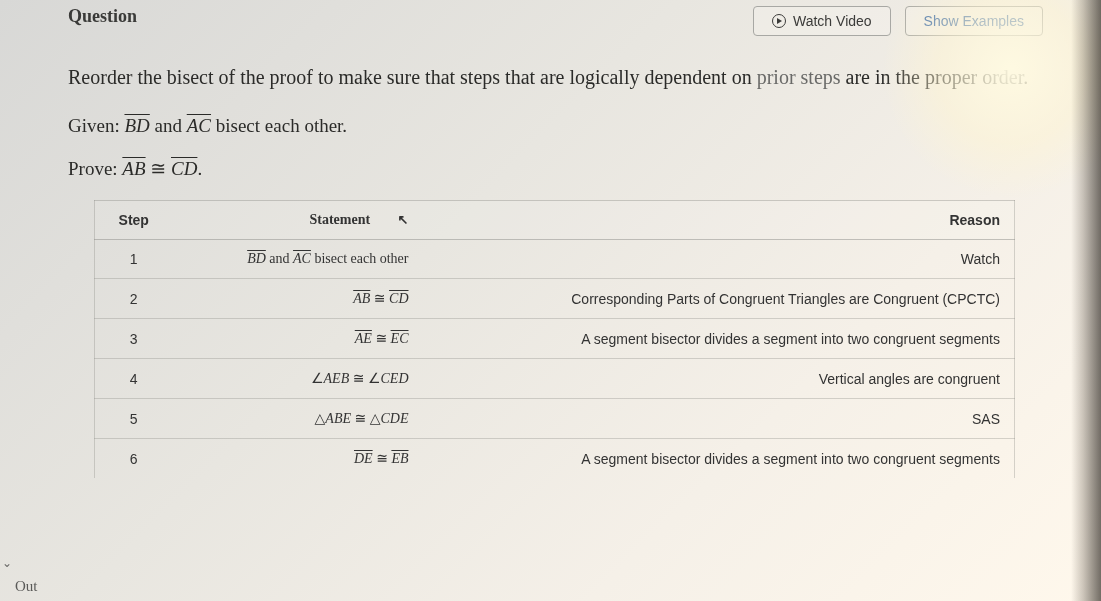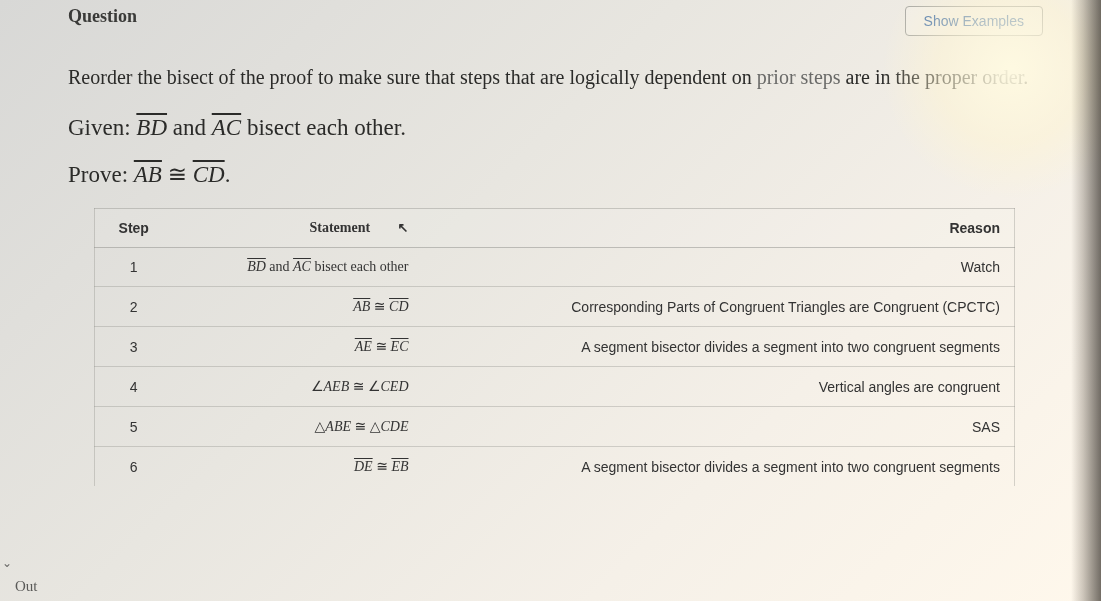--- a/index.html
+++ b/index.html
@@ -84,21 +84,21 @@
     margin-left: 1px;
   }
   .instructions {
     font-size: 20px;
     line-height: 1.35;
     color: #2b2b29;
     margin-bottom: 24px;
   }
   .instructions .grey { color: #6a6a68; }
   .given, .prove {
-    font-size: 23px;
+    font-size: 19px;
     color: #2b2b29;
     margin-bottom: 20px;
   }
   .over { text-decoration: overline; font-style: italic; }
   .it { font-style: italic; }
   .table {
     margin: 18px 0 0 26px;
     width: 921px;
     border-collapse: collapse;
     font-family: Arial, sans-serif;
@@ -144,20 +144,24 @@
 <div class="glow"></div>
 <div class="right-edge"></div>
 <div class="left-caret">⌄</div>
 <div class="left-tab">Out</div>
 
 <div class="content">
 
   <div class="topbar">
     <div class="q-title">Question</div>
     <div class="top-buttons">
+      <div class="btn">
+        <span class="play-icon"></span>
+        <span>Watch Video</span>
+      </div>
       <div class="btn examples">
         <span>Show Examples</span>
       </div>
     </div>
   </div>
 
   <p class="instructions">
     <span>Reorder the bisect of the proof to make sure that steps that are logically dependent on </span><span class="grey">prior steps</span><span> are in the proper order.</span>
   </p>
 

